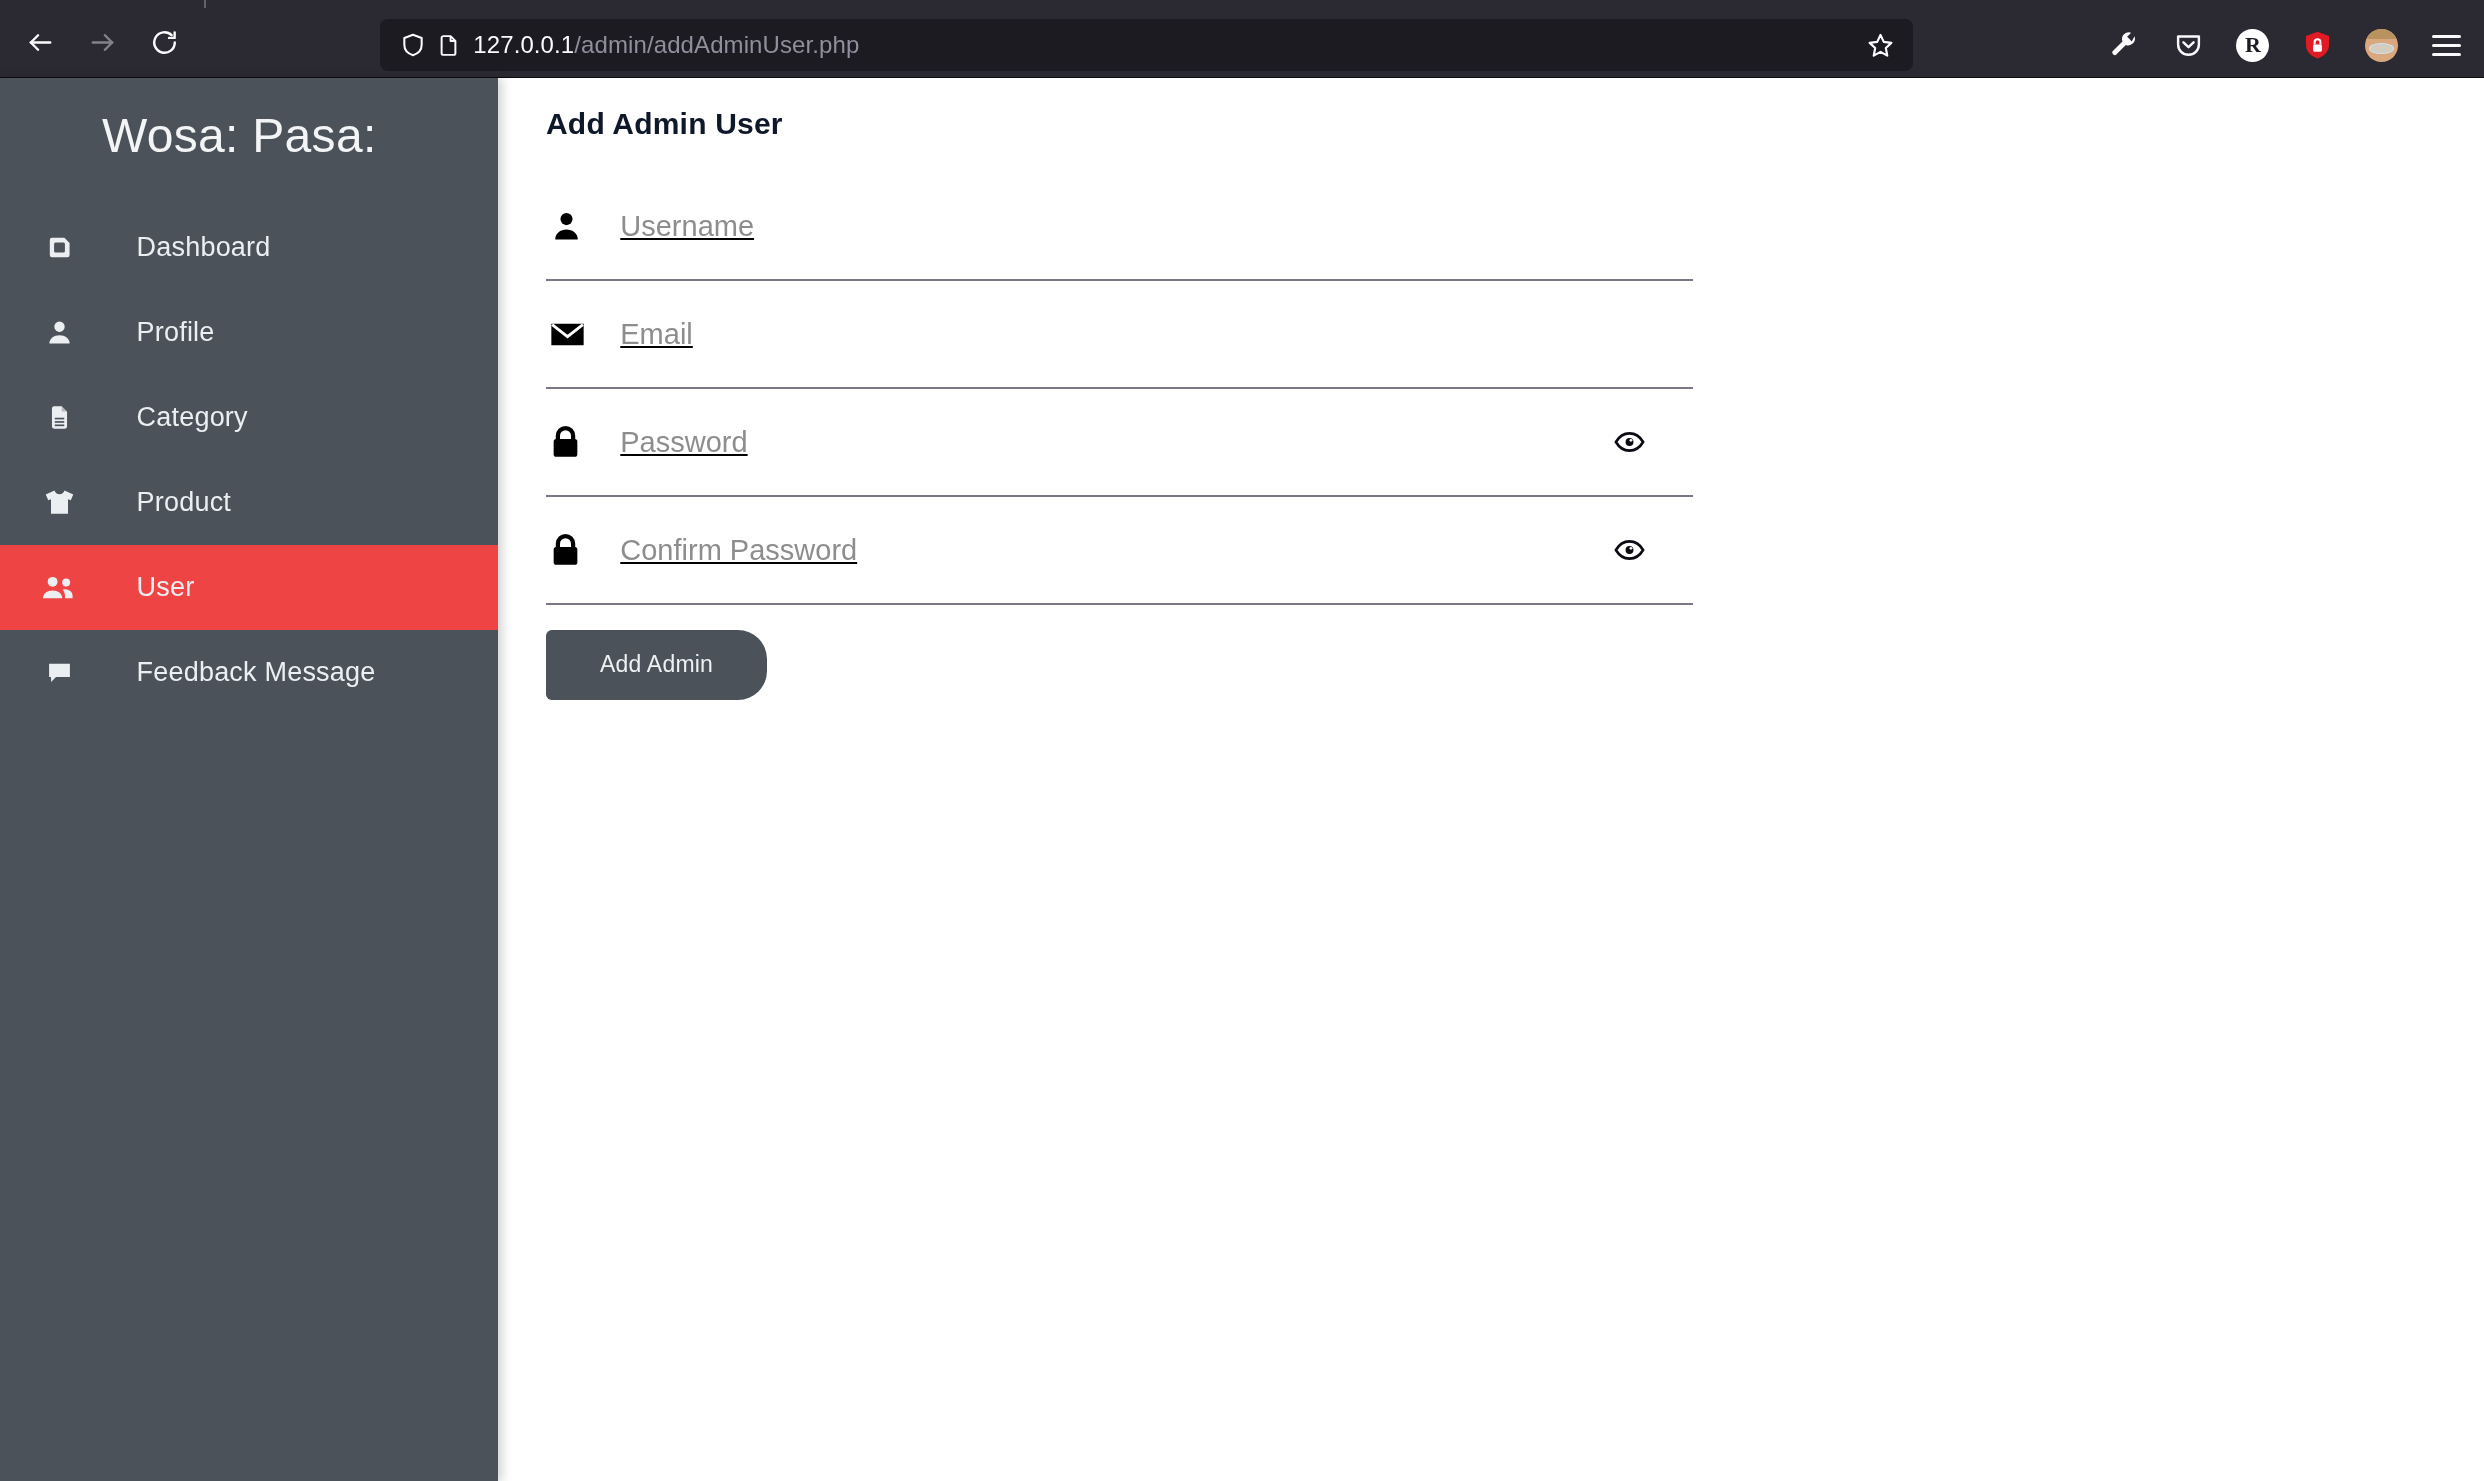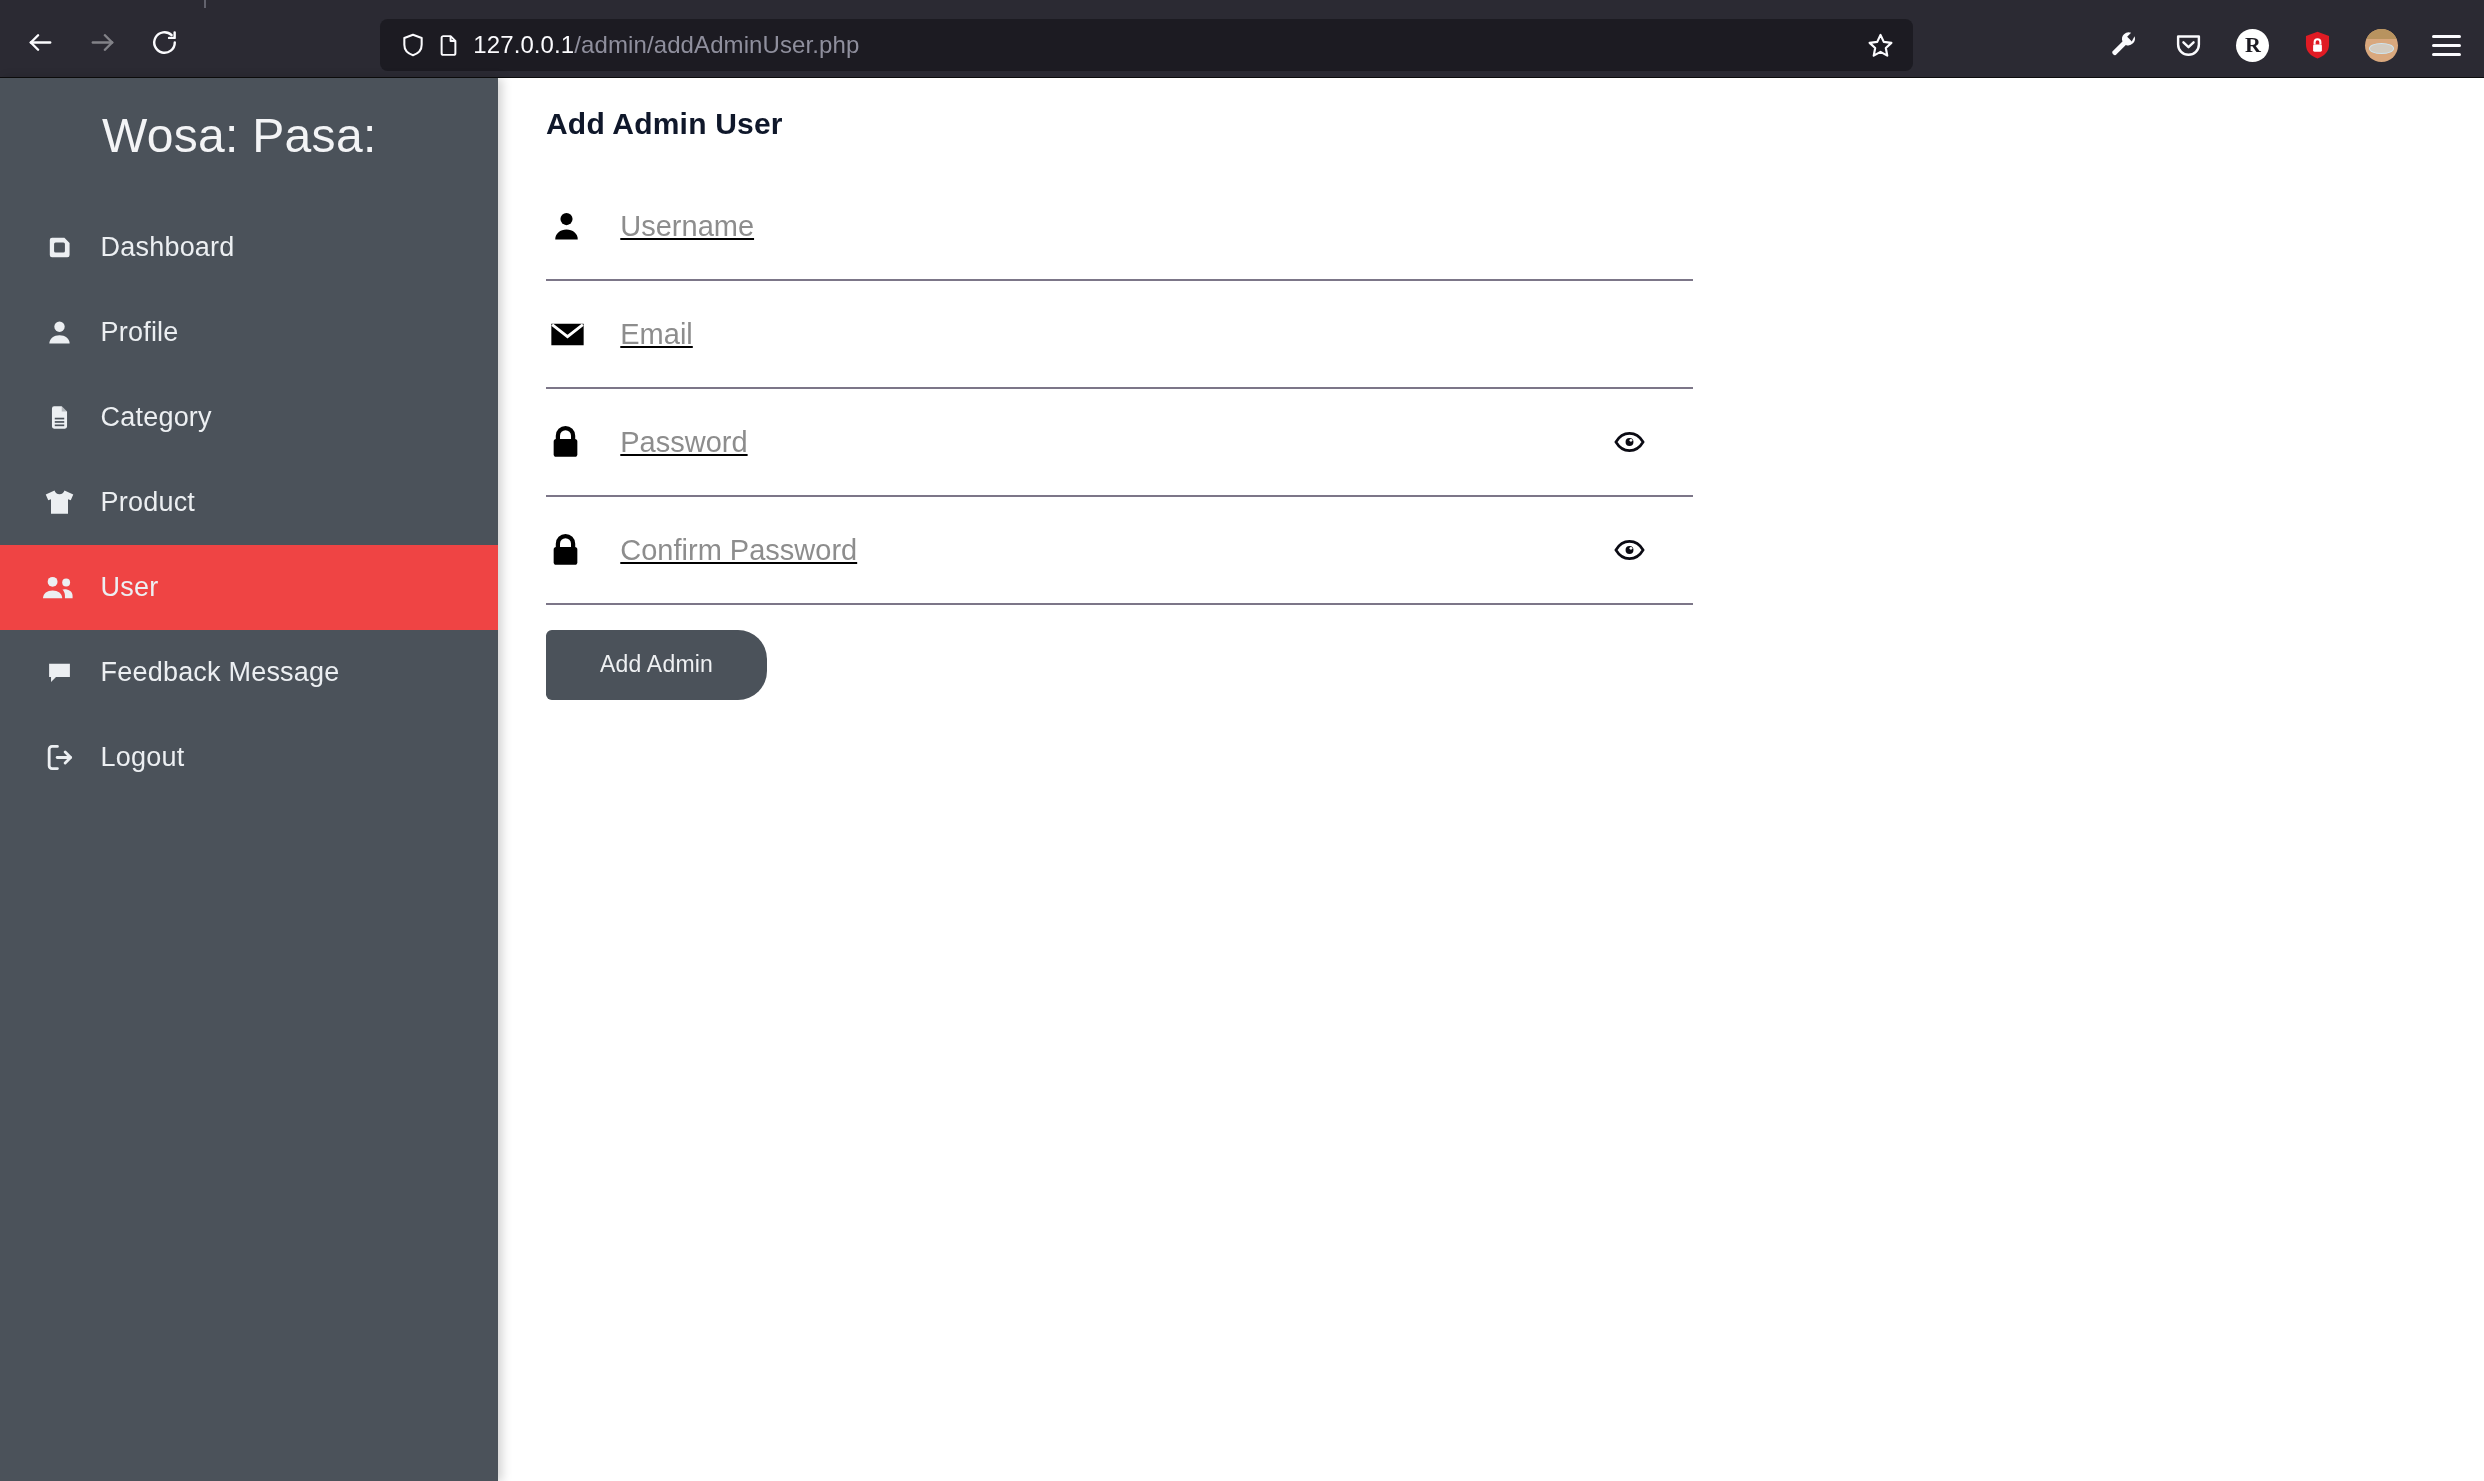--- a/index.html
+++ b/index.html
@@ -190,20 +190,21 @@
 
   .nav-list { margin-top: 11.6px; }
 
   .nav-item {
     height: 85px;
     display: flex;
     align-items: center;
     padding-left: 29px;
     color: #eceff2;
     text-decoration: none;
+    gap: 36px;
   }
   .nav-item.active { background: #ef4444; }
 
   .nav-item .nav-icon {
     width: 60px;
     flex: 0 0 60px;
     display: flex;
     align-items: center;
     justify-content: center;
   }
@@ -463,30 +464,20 @@
 
       <a class="nav-item" href="#">
         <span class="nav-icon">
           <svg width="31" height="29" viewBox="0 0 24 24" fill="#eceff2">
             <path d="M3.4 4.8h17.2v11H9.1l-4.1 4.1v-4.1H3.4z"></path>
           </svg>
         </span>
         <span class="nav-label">Feedback Message</span>
       </a>
 
-      <a class="nav-item" href="#">
-        <span class="nav-icon">
-          <svg width="33" height="31" viewBox="0 0 24 24" fill="none" stroke="#eceff2" stroke-width="2.2" stroke-linecap="round" stroke-linejoin="round">
-            <path d="M10.4 3.4H6.2A2.2 2.2 0 0 0 4 5.6v12.8a2.2 2.2 0 0 0 2.2 2.2h4.2"></path>
-            <line x1="10.2" y1="12" x2="20.4" y2="12"></line>
-            <polyline points="16.4,7.8 20.6,12 16.4,16.2"></polyline>
-          </svg>
-        </span>
-        <span class="nav-label">Logout</span>
-      </a>
 
     </div>
   </div>
 
   <div class="content">
 
     <div class="page-title">Add Admin User</div>
 
     <form class="form">
 

